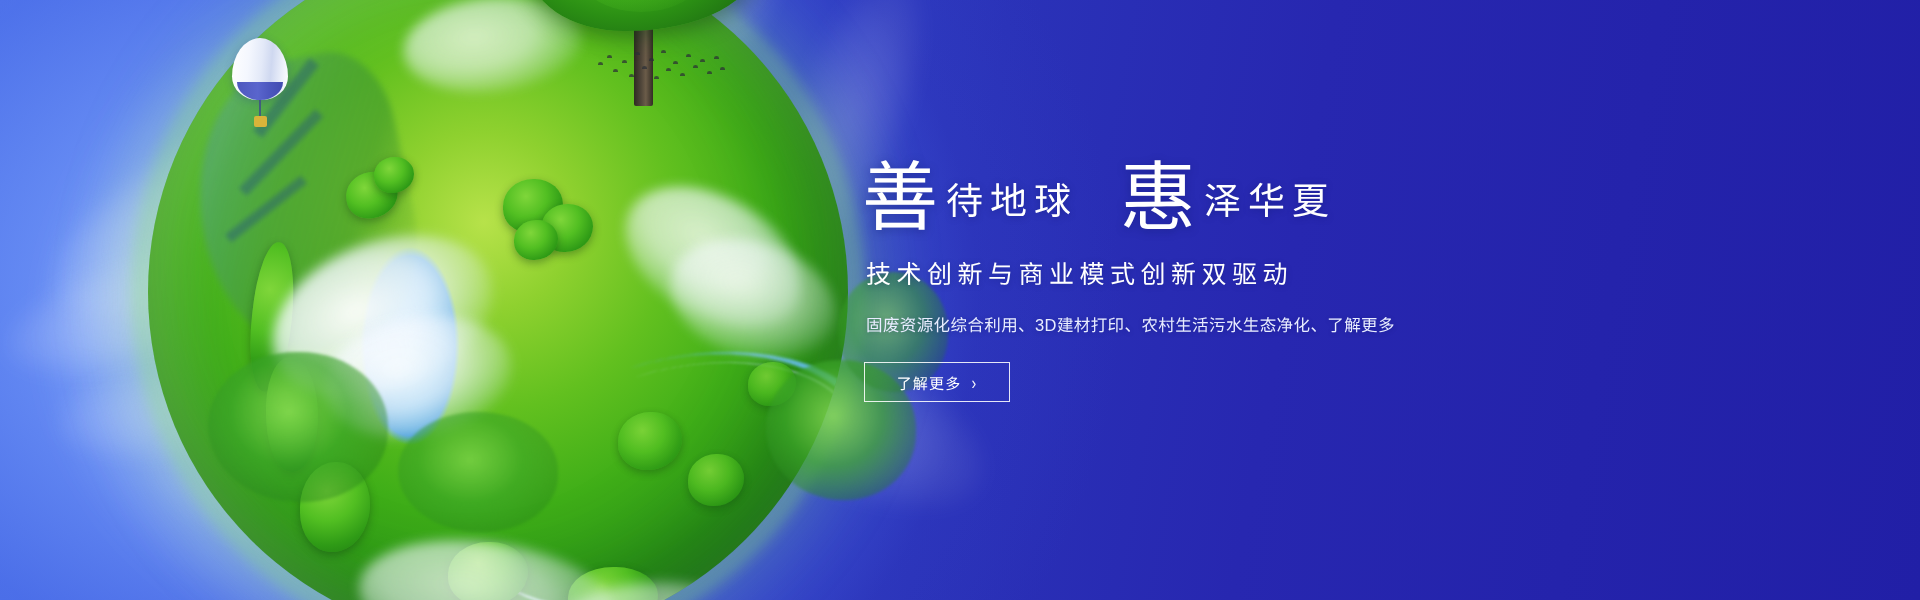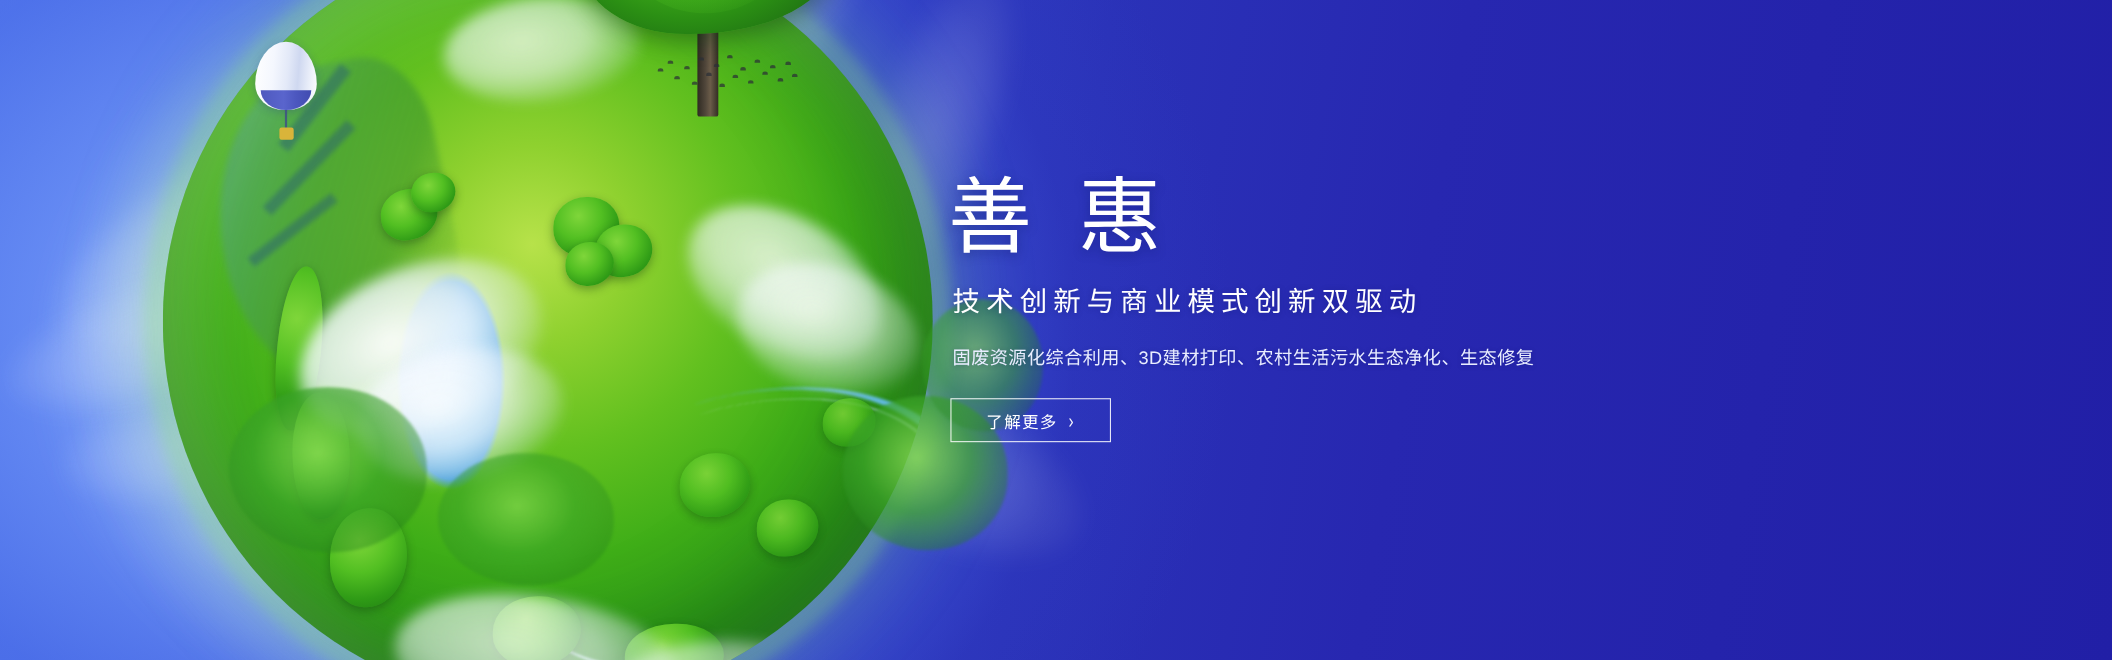--- a/index.html
+++ b/index.html
@@ -448,26 +448,28 @@
     <span style="left:104px;top:11px;"></span>
     <span style="left:111px;top:23px;"></span>
     <span style="left:118px;top:8px;"></span>
     <span style="left:124px;top:19px;"></span>
   </div>
 
   <div class="copy">
 
     <div class="headline">
       <span class="hl-big">善</span>
+      <span class="hl-small">待地球</span>
       <span class="hl-gap"></span>
       <span class="hl-big">惠</span>
+      <span class="hl-small">泽华夏</span>
     </div>
 
     <div class="sub">技术创新与商业模式创新双驱动</div>
-    <div class="desc">固废资源化综合利用、3D建材打印、农村生活污水生态净化、生态修复</div>
+    <div class="desc">固废资源化综合利用、3D建材打印、农村生活污水生态净化、了解更多</div>
 
     <button class="cta">
       <span>了解更多</span>
       <span class="chev">›</span>
     </button>
 
   </div>
 </div>
 
 </body></html>

